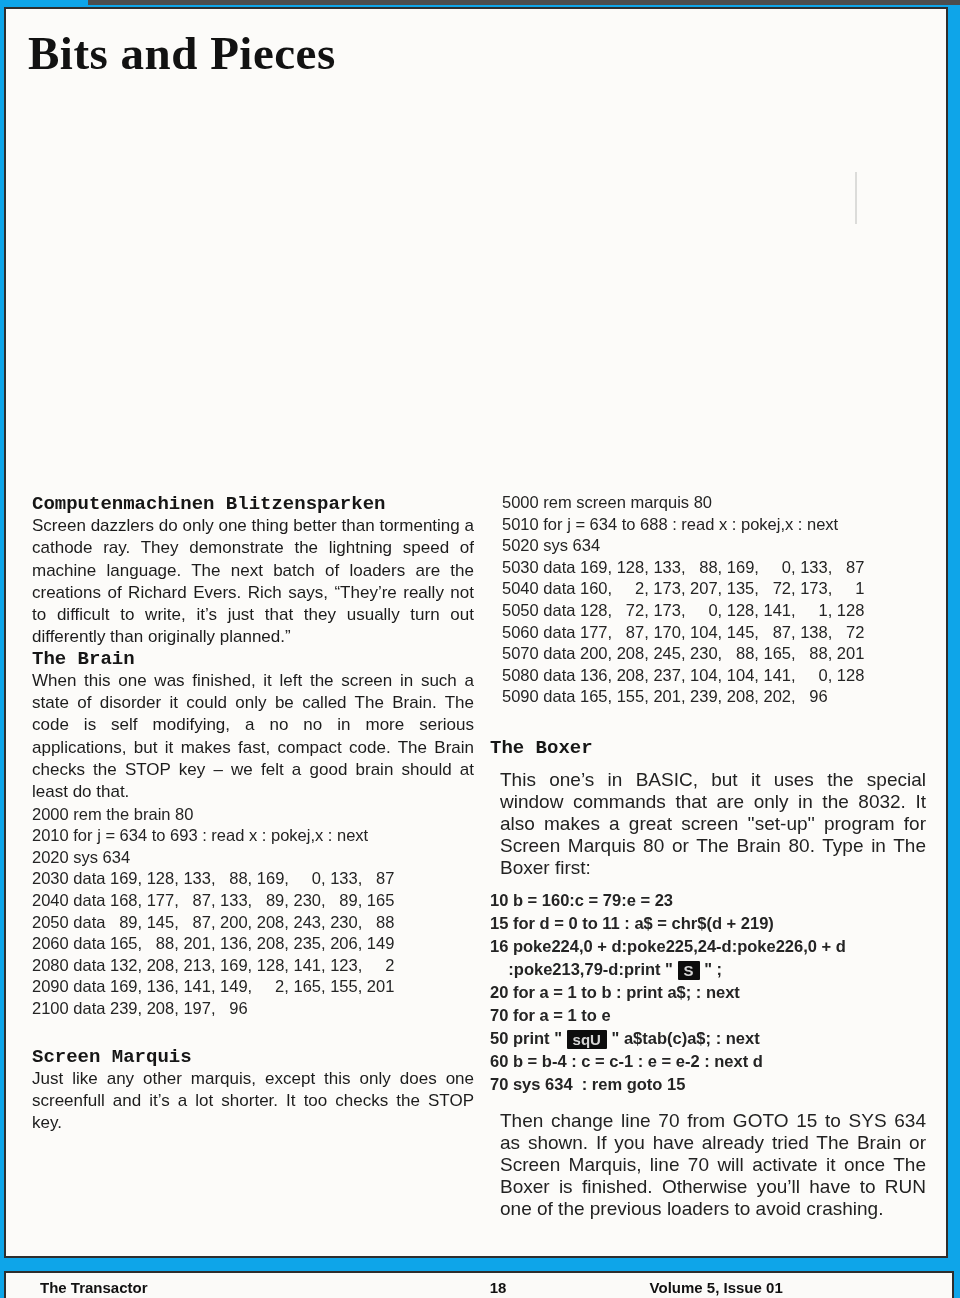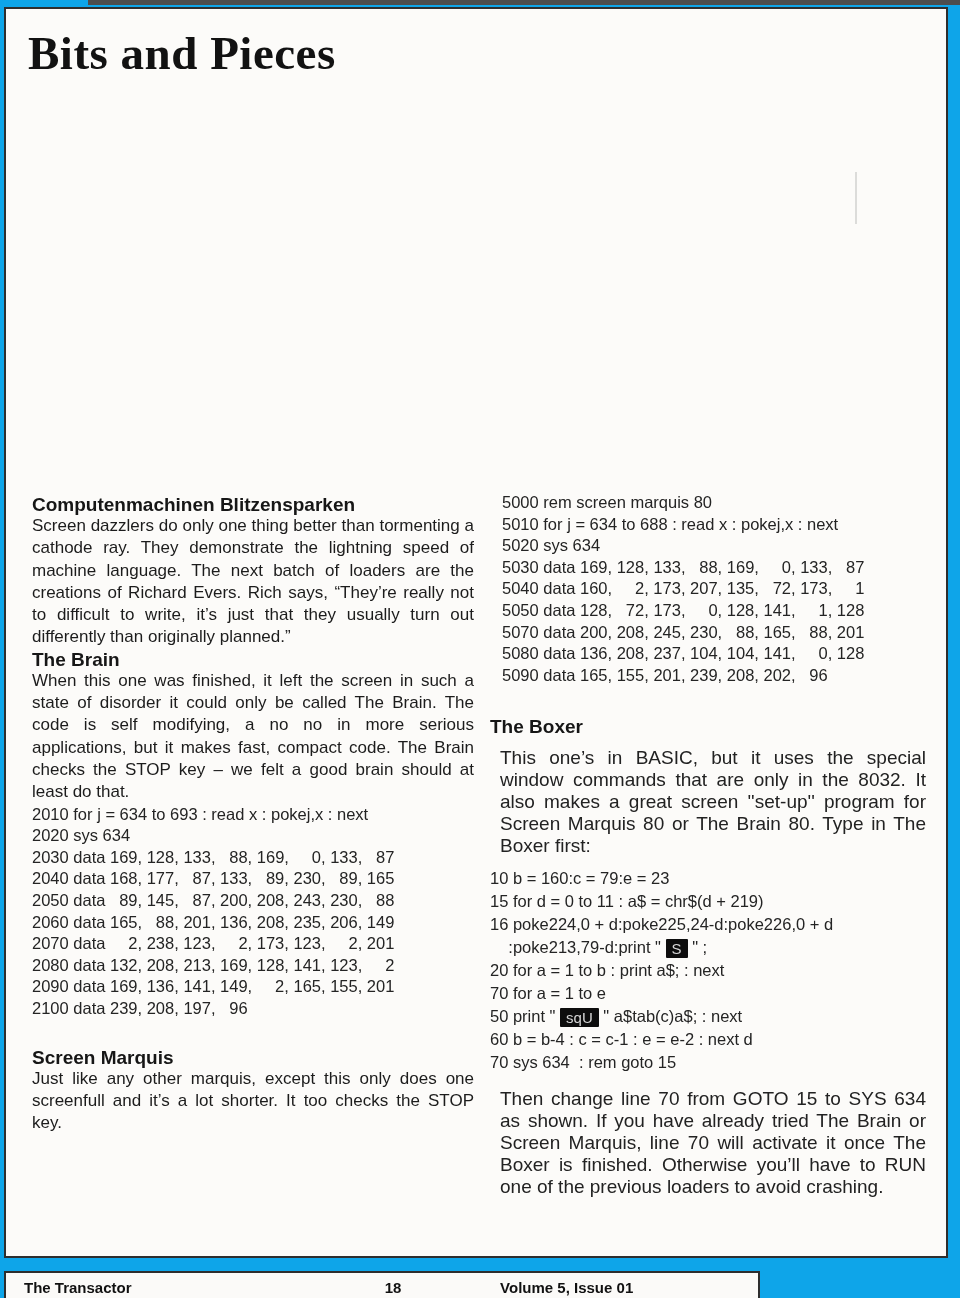--- a/index.html
+++ b/index.html
@@ -16,21 +16,21 @@
   .title {
     position:absolute; left:28px; top:28px; margin:0;
     font-family:"Liberation Serif", serif; font-weight:bold; font-size:47px;
     line-height:1.1; color:#121212; letter-spacing:0.5px;
   }
   .scratch { position:absolute; left:855px; top:172px; width:2px; height:52px; background:#dcdcda; }
   .col { position:absolute; }
   .col-left  { left:32px;  top:494px; width:442px; }
   .col-right { left:490px; top:492px; width:446px; }
   h2.sec {
-    font-family:Liberation Sans, sans-serif; font-size:19px; font-weight:bold;
+    font-family:Liberation Mono, monospace; font-size:19px; font-weight:bold;
     color:#161616; margin:0; line-height:21px;
   }
   p.body-serif {
     font-family:Liberation Sans, sans-serif; font-size:17px; line-height:22.3px;
     text-align:justify; color:#1c1c1c; margin:0;
   }
   p.body-sans {
     font-family:"Liberation Sans", sans-serif; font-size:19px; line-height:22px;
     text-align:justify; color:#222222; margin:10px;
   }
@@ -41,25 +41,25 @@
     display:inline-block; background:#0d0d0d; color:#d6d6d6;
     padding:0 6px; line-height:19px; font-size:15px; vertical-align:baseline;
     position:relative; top:1px; border-radius:1px;
   }
   .mb25 { margin-bottom:25px; }
   .mb27 { margin-bottom:27px; }
   .mb20 { margin-bottom:20px; }
   .mb23 { margin-bottom:23px; }
   .mb30 { margin-bottom:30px;margin-left:12px; }
   .mb22 { margin-bottom:22px; }
-  .mb14 { margin-bottom:14px; }
+  .mb14 { margin-bottom:14px;font-weight:bold; }
   .footer {
-    position:absolute; left:4px; top:1271px; width:756px; height:27px;
+    position:absolute; left:4px; top:1271px; width:950px; height:27px;
     box-sizing:border-box; border:2px solid #2e2e2e; border-bottom:none;
-    display:flex; align-items:center; padding:3px 26px 0 18px;
+    display:flex; align-items:center; padding:3px 26px 0 34px;
     font-family:"Liberation Sans", sans-serif; font-weight:bold; font-size:15px; color:#111;
     background:#fbfaf8;
   }
   .f-left   { flex:1; text-align:left; }
   .f-center { flex:0 0 auto;margin-left:30px; }
   .f-right  { flex:1; text-align:center; }
 </style>
 </head>
 <body>
 
@@ -72,45 +72,46 @@
 
   <div class="col col-left">
     <h2 class="sec mb25">Computenmachinen Blitzensparken</h2>
     <p class="body-serif mb27">Screen dazzlers do only one thing better than tormenting a cathode ray. They demonstrate the lightning speed of machine language. The next batch of loaders are the creations of Richard Evers. Rich says, “They’re really not to difficult to write, it’s just that they usually turn out differently than originally planned.”</p>
 
     <h2 class="sec mb25">The Brain</h2>
     <p class="body-serif mb20">When this one was finished, it left the screen in such a state of disorder it could only be called The Brain. The code is self modifying, a no no in more serious applications, but it makes fast, compact code. The Brain checks the STOP key – we felt a good brain should at least do that.</p>
 
     <div class="code mb27">
 
+    <div class="code-line"><span>2000 rem the brain 80</span></div>
         <div class="code-line"><span>2010 for j = 634 to 693 : read x : pokej,x : next</span></div>
         <div class="code-line"><span>2020 sys 634</span></div>
         <div class="code-line"><span>2030 data 169, 128, 133,   88, 169,     0, 133,   87</span></div>
         <div class="code-line"><span>2040 data 168, 177,   87, 133,   89, 230,   89, 165</span></div>
         <div class="code-line"><span>2050 data   89, 145,   87, 200, 208, 243, 230,   88</span></div>
         <div class="code-line"><span>2060 data 165,   88, 201, 136, 208, 235, 206, 149</span></div>
-        <div class="code-line"><span>2070 data     2, 238, 123,     2, 173, 123,     2, 201</span></div>
         <div class="code-line"><span>2080 data 132, 208, 213, 169, 128, 141, 123,     2</span></div>
         <div class="code-line"><span>2090 data 169, 136, 141, 149,     2, 165, 155, 201</span></div>
         <div class="code-line"><span>2100 data 239, 208, 197,   96</span></div>
       </div>
 
     <h2 class="sec mb23">Screen Marquis</h2>
     <p class="body-serif">Just like any other marquis, except this only does one screenfull and it’s a lot shorter. It too checks the STOP key.</p>
   </div>
 
   <div class="col col-right">
     <div class="code mb30">
 
     <div class="code-line"><span>5000 rem screen marquis 80</span></div>
         <div class="code-line"><span>5010 for j = 634 to 688 : read x : pokej,x : next</span></div>
         <div class="code-line"><span>5020 sys 634</span></div>
         <div class="code-line"><span>5030 data 169, 128, 133,   88, 169,     0, 133,   87</span></div>
         <div class="code-line"><span>5040 data 160,     2, 173, 207, 135,   72, 173,     1</span></div>
         <div class="code-line"><span>5050 data 128,   72, 173,     0, 128, 141,     1, 128</span></div>
+        <div class="code-line"><span>5060 data 177,   87, 170, 104, 145,   87, 138,   72</span></div>
         <div class="code-line"><span>5070 data 200, 208, 245, 230,   88, 165,   88, 201</span></div>
         <div class="code-line"><span>5080 data 136, 208, 237, 104, 104, 141,     0, 128</span></div>
         <div class="code-line"><span>5090 data 165, 155, 201, 239, 208, 202,   96</span></div>
       </div>
 
     <h2 class="sec mb23">The Boxer</h2>
     <p class="body-sans mb22">This one’s in BASIC, but it uses the special window commands that are only in the 8032. It also makes a great screen ''set-up'' program for Screen Marquis 80 or The Brain 80. Type in The Boxer first:</p>
 
     <div class="code code-boxer mb14">
 

